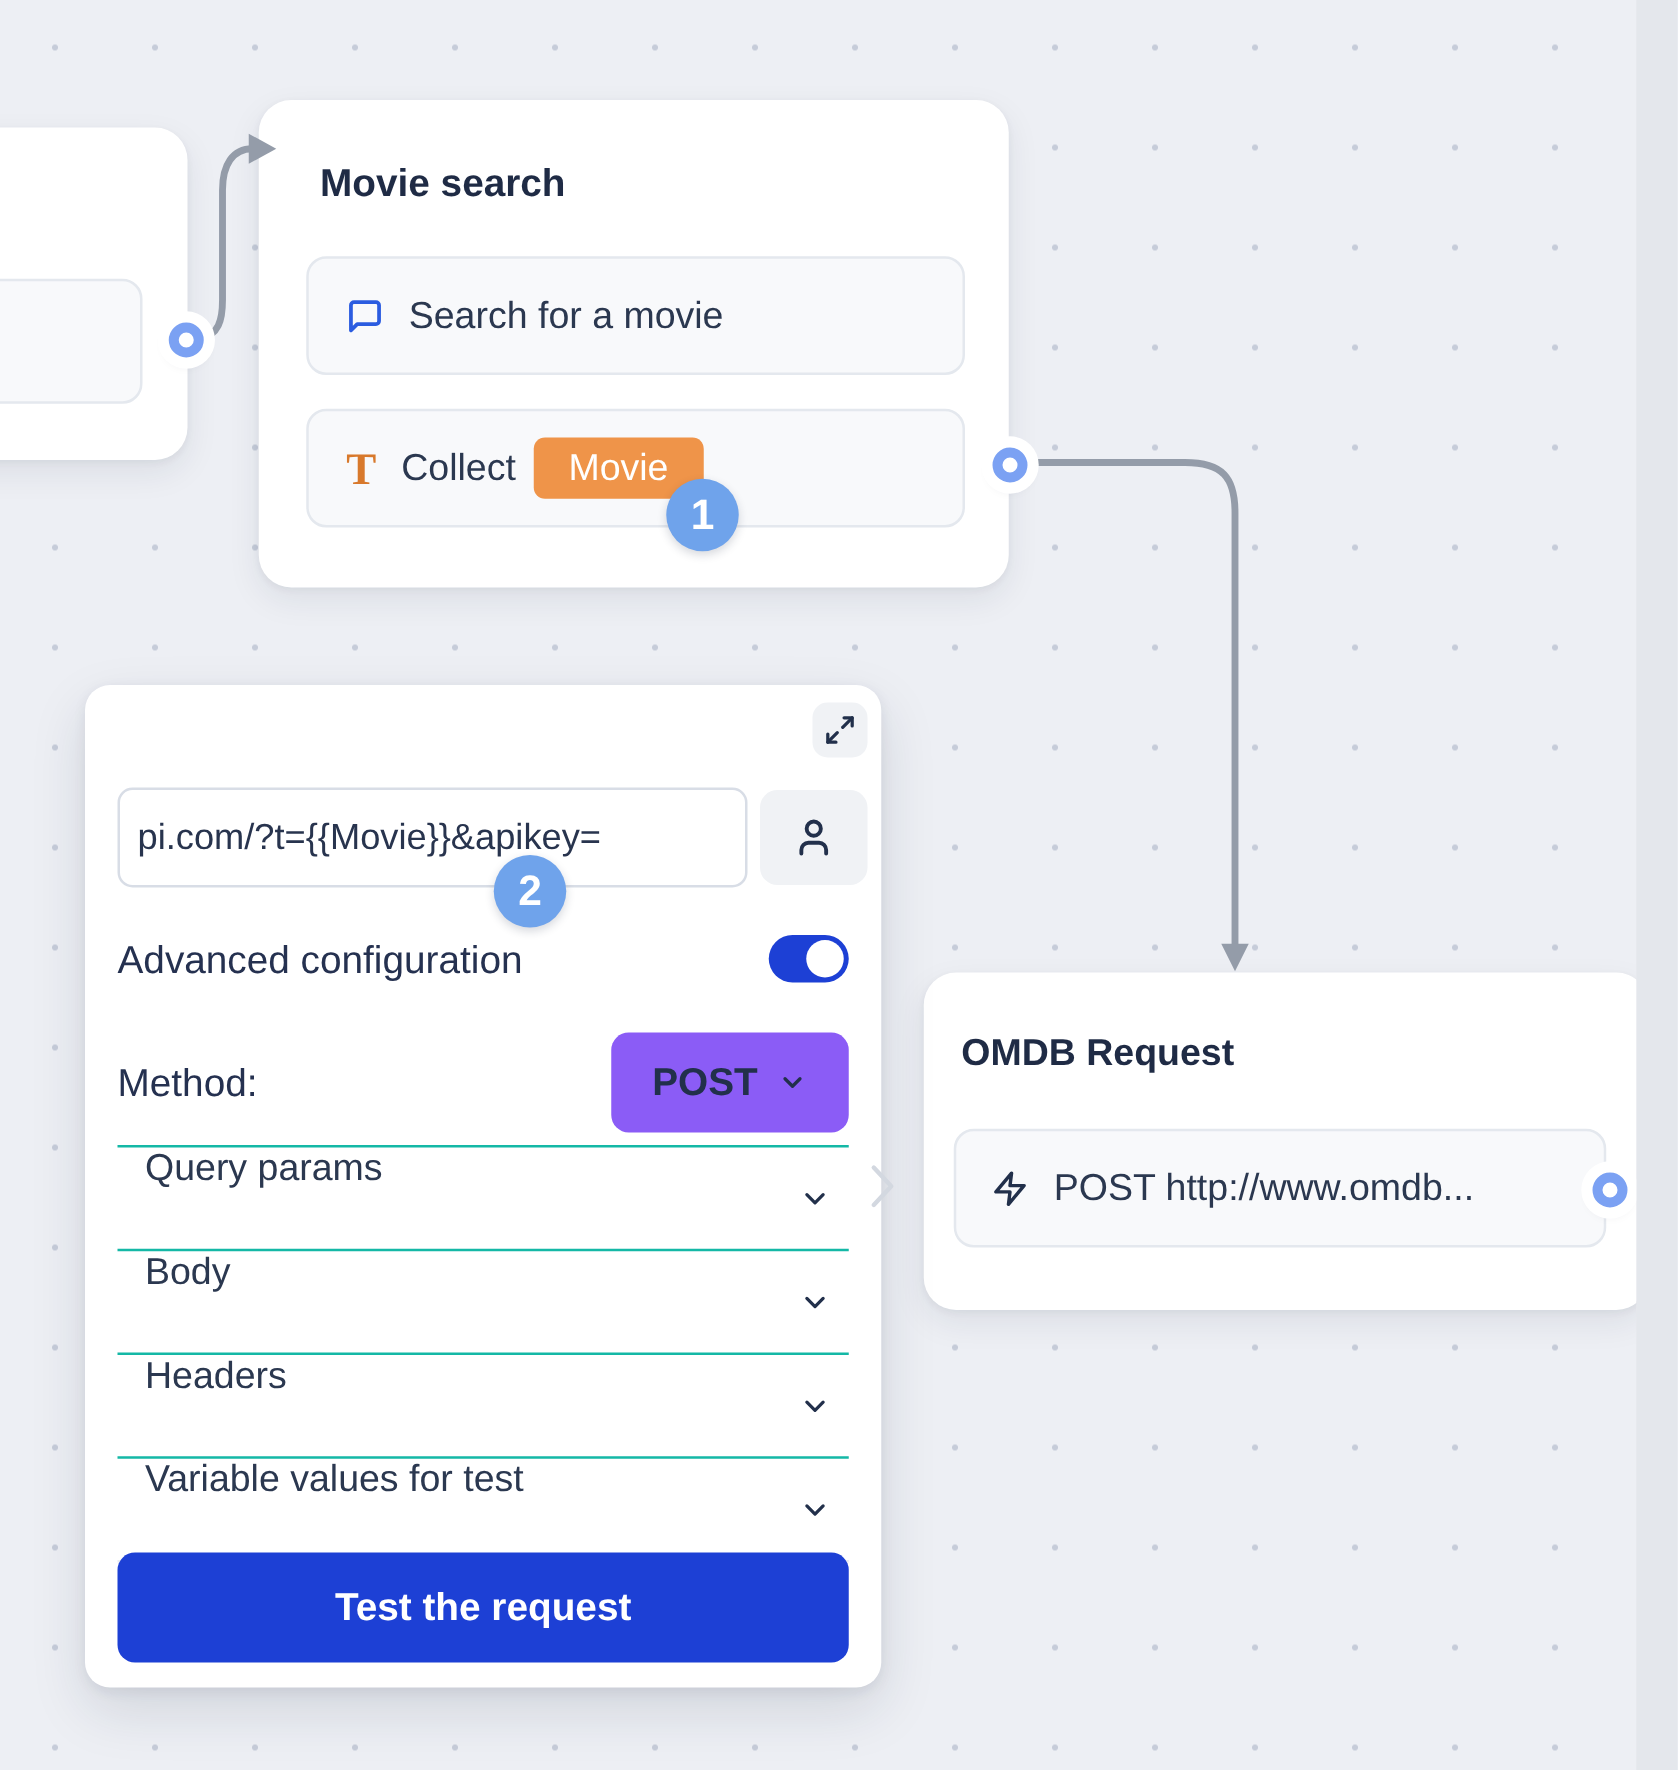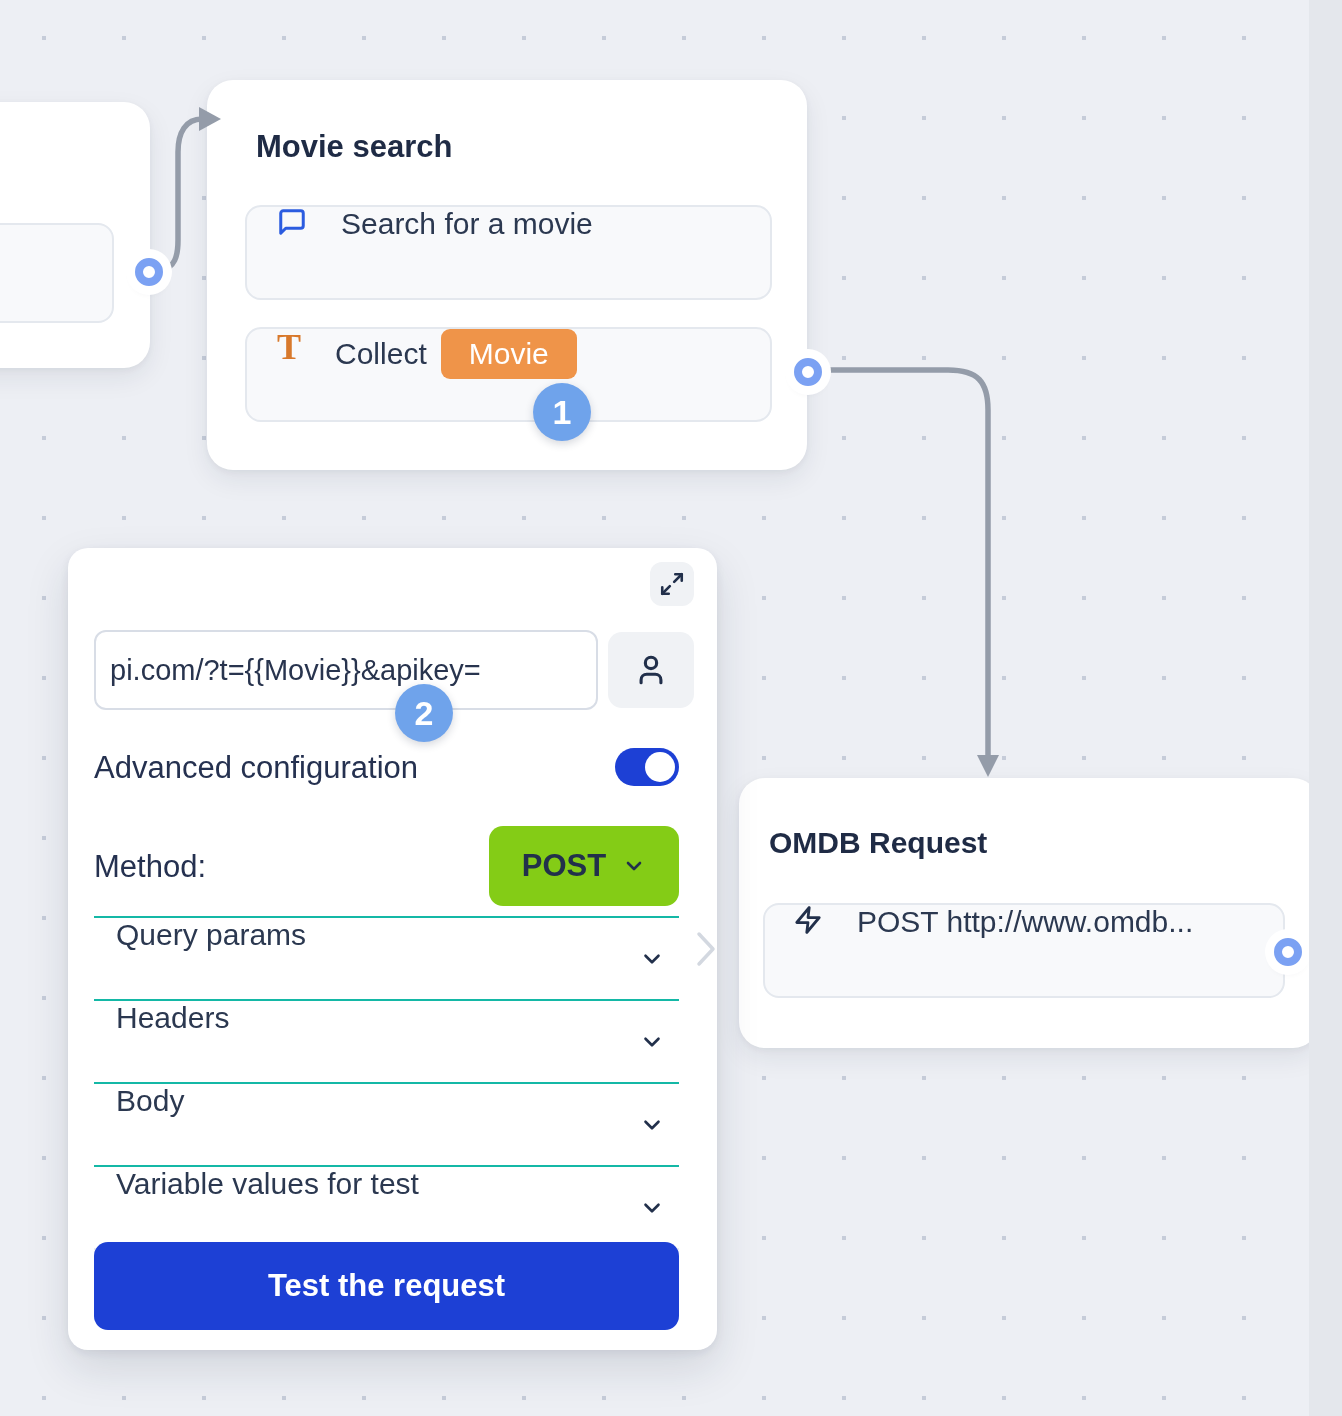--- a/index.html
+++ b/index.html
@@ -14,22 +14,22 @@
   .card{
     position:absolute; background:#ffffff; border-radius:26px;
     box-shadow:0 10px 26px rgba(28,39,64,0.08), 0 2px 6px rgba(28,39,64,0.05);
   }
   .node-title{
     position:absolute; font-size:31px; font-weight:bold; color:#1f2b45; line-height:1;
     white-space:nowrap;
   }
   .inner-item{
     position:absolute; background:#f8f9fb; border:2px solid #e4e8ee; border-radius:16px;
-    display:flex; align-items:flex-start; box-sizing:border-box; padding:0 24px 0 30px;
-    gap:34px; white-space:nowrap;
+    display:flex; align-items:center; box-sizing:border-box; padding:0 24px 0 30px;
+    gap:20px; white-space:nowrap;
   }
   .inner-item .item-label{font-size:30px; color:#2b3850;}
   .icon{display:inline-flex; align-items:center; justify-content:center; flex:0 0 auto;}
   .var-badge{
     display:inline-block; background:#ef9449; color:#ffffff; font-size:30px;
     padding:6px 28px; border-radius:9px; margin-left:14px; line-height:1.25;
   }
   .t-glyph{
     font-family:"Liberation Serif", serif; font-size:36px; font-weight:bold; color:#d8792c; line-height:1;
   }
@@ -42,21 +42,20 @@
   .port{
     position:absolute; width:12px; height:12px; background:#ffffff;
     border:8px solid #7ba1f3; border-radius:50%; z-index:26;
     box-shadow:0 0 0 9px #ffffff, 0 4px 10px rgba(28,39,64,0.18);
   }
   .connectors{position:absolute; left:0; top:0; z-index:12; pointer-events:none;}
   .panel{
     position:absolute; left:68px; top:548px; width:637px; height:802px;
     background:#ffffff; border-radius:20px; overflow:hidden; z-index:20;
     box-shadow:0 18px 44px rgba(25,35,60,0.13), 0 3px 10px rgba(25,35,60,0.07);
-    padding-left:12px;
   }
   .expand-btn{
     position:absolute; left:582px; top:14px; width:44px; height:44px;
     background:#f0f2f5; border-radius:12px; display:flex; align-items:center; justify-content:center;
   }
   .url-input{
     position:absolute; left:26px; top:82px; width:504px; height:80px; box-sizing:border-box;
     border:2px solid #d8dde6; border-radius:12px; background:#ffffff;
     font-family:"Liberation Sans", sans-serif; font-size:29px; color:#28344e;
     padding:0 10px 0 14px; outline:none;
@@ -74,21 +73,21 @@
     position:relative; width:64px; height:38px; border-radius:19px; background:#1d40d5; flex:0 0 auto;
   }
   .toggle .knob{
     position:absolute; right:4px; top:4px; width:30px; height:30px; border-radius:50%; background:#ffffff;
   }
   .method-row{
     position:absolute; left:26px; top:278px; width:585px; height:80px;
     display:flex; align-items:center; justify-content:space-between;
   }
   .method-select{
-    width:190px; height:80px; background:#84cc16; border-radius:14px; box-sizing:border-box;
+    width:190px; height:80px; background:#8b5cf6; border-radius:14px; box-sizing:border-box;
     display:flex; align-items:center; justify-content:center; gap:16px;
   }
   .method-select .method-value{font-size:31px; font-weight:bold; color:#22304b;}
   .sections{position:absolute; left:26px; top:368px; width:585px;}
   .section-row{
     height:83px; border-top:2px solid #14b8a6; box-sizing:border-box;
     display:flex; justify-content:space-between;
     padding:0 14px 0 22px;
   }
   .section-row .section-label{font-size:30px; color:#2b3850;}
@@ -200,29 +199,29 @@
     <div class="sections">
       <div class="section-row">
         <span class="section-label">Query params</span>
         <span class="icon">
           <svg class="chevron-svg" width="26" height="26" viewBox="0 0 24 24" fill="none" stroke="#22304b" stroke-width="2.4" stroke-linecap="round" stroke-linejoin="round">
             <polyline points="6 9 12 15 18 9"></polyline>
           </svg>
         </span>
       </div>
       <div class="section-row">
+        <span class="section-label">Body</span>
+        <span class="icon">
+          <svg class="chevron-svg" width="26" height="26" viewBox="0 0 24 24" fill="none" stroke="#22304b" stroke-width="2.4" stroke-linecap="round" stroke-linejoin="round">
+            <polyline points="6 9 12 15 18 9"></polyline>
+          </svg>
+        </span>
+      </div>
+      <div class="section-row">
         <span class="section-label">Headers</span>
-        <span class="icon">
-          <svg class="chevron-svg" width="26" height="26" viewBox="0 0 24 24" fill="none" stroke="#22304b" stroke-width="2.4" stroke-linecap="round" stroke-linejoin="round">
-            <polyline points="6 9 12 15 18 9"></polyline>
-          </svg>
-        </span>
-      </div>
-      <div class="section-row">
-        <span class="section-label">Body</span>
         <span class="icon">
           <svg class="chevron-svg" width="26" height="26" viewBox="0 0 24 24" fill="none" stroke="#22304b" stroke-width="2.4" stroke-linecap="round" stroke-linejoin="round">
             <polyline points="6 9 12 15 18 9"></polyline>
           </svg>
         </span>
       </div>
       <div class="section-row">
         <span class="section-label">Variable values for test</span>
         <span class="icon">
           <svg class="chevron-svg" width="26" height="26" viewBox="0 0 24 24" fill="none" stroke="#22304b" stroke-width="2.4" stroke-linecap="round" stroke-linejoin="round">

